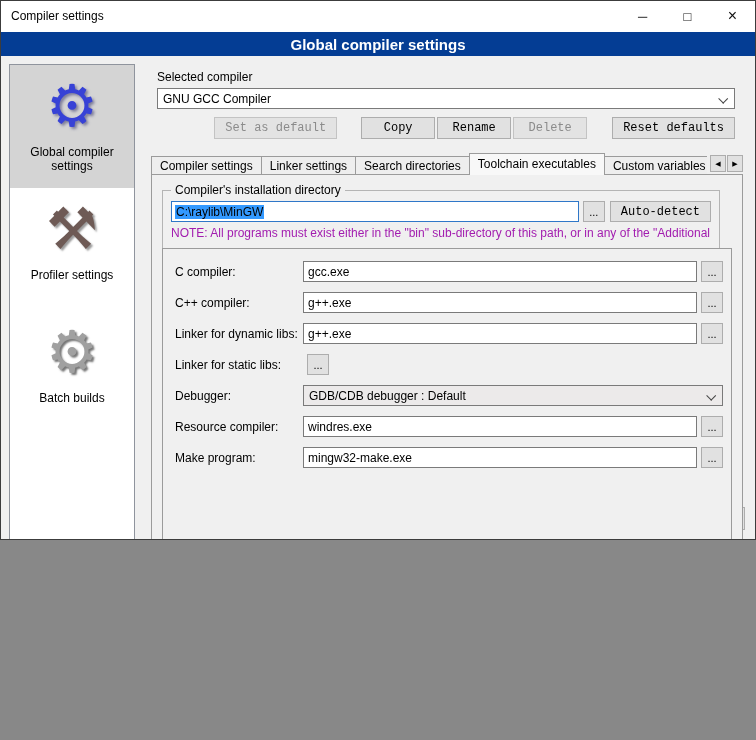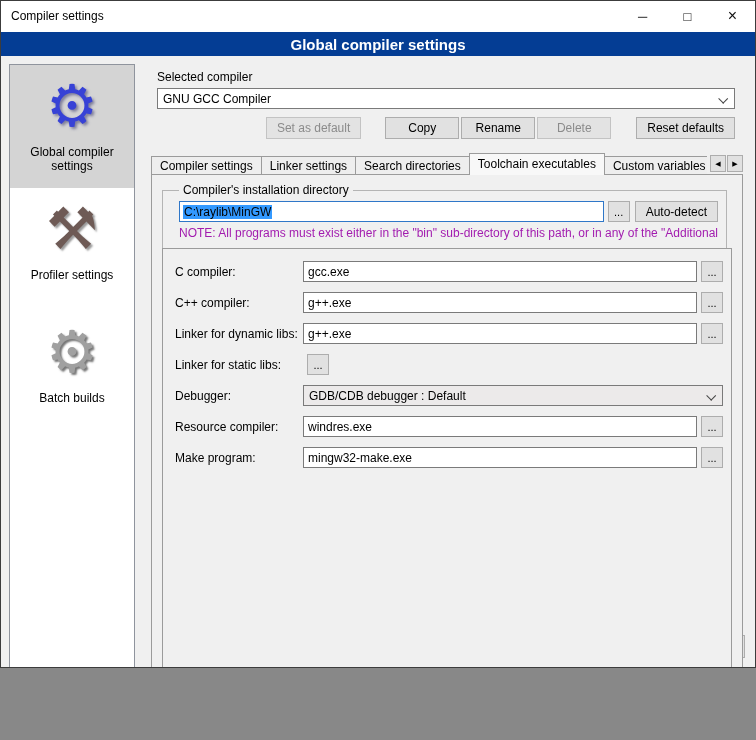--- a/index.html
+++ b/index.html
@@ -1,19 +1,19 @@
 <!DOCTYPE html>
 <html><head>
 <meta charset="utf-8">
 <style>
   * { box-sizing: border-box; margin: 0; padding: 0; }
   html,body { width:756px; height:740px; }
   body { font-family:"Liberation Sans", sans-serif; font-size:12px; color:#000; background:#888; }
 
-  .window { width:756px; height:668px; border:1px solid #3c3c3c; background:#f0f0f0; position:relative; overflow:hidden; }
+  .window { width:756px; height:540px; border:1px solid #3c3c3c; background:#f0f0f0; position:relative; overflow:hidden; }
 
   
   .titlebar { height:31px; background:#ffffff; display:flex; align-items:center; border-bottom:1px solid #ffffff; }
   .titlebar .title { padding-left:10px; font-size:12px; flex:1; }
   .winbtn { width:45px; height:31px; display:flex; align-items:center; justify-content:center; font-size:13px; color:#111; cursor:default; }
 
   
   .header { height:24px; background:#043d94; color:#fff; font-weight:bold; font-size:15px; display:flex; align-items:center; justify-content:center; }
 
   
@@ -25,37 +25,37 @@
   .icon-profiler { color:#6e5a55; text-shadow:2px 2px 2px #9a9a9a; }
   .icon-gray-gear { color:#a0a0a0; text-shadow:2px 2px 2px #777; }
   .side-label { text-align:center; padding:2px 6px 0 6px; line-height:14px; }
 
   
   .main { position:absolute; left:146px; top:63px; width:600px; height:637px; }
   .lbl { display:block; margin:6px 0 4px 10px; }
   .combo { position:relative; margin:0 12px 0 10px; height:21px; border:1px solid #7a7a7a; background:#fff; display:flex; align-items:center; padding:0 22px 0 5px; cursor:default; }
   .chev { position:absolute; right:8px; top:7px; width:7px; height:7px; border-right:1.6px solid #444; border-bottom:1.6px solid #444; transform:rotate(45deg) translateY(-1px); }
 
-  .btn { background:#e1e1e1; border:1px solid #adadad; height:22px; font-family:Liberation Sans, sans-serif; font-size:12px; padding:0 10px; cursor:default; }
+  .btn { background:#e1e1e1; border:1px solid #adadad; height:22px; font-family:Liberation Mono, monospace; font-size:12px; padding:0 10px; cursor:default; }
   .btn:disabled { background:#e3e3e3; border-color:#c3c3c3; color:#8b8b8b; }
   .actions { display:flex; margin:8px 12px 0 10px; align-items:center; }
   .actions .sp { flex:1; }
   .actions .g24 { width:24px; } .actions .g2 { width:2px; } .actions .g25 { width:25px; }
 
   
   .tabzone { position:relative; margin:14px 4px 0 4px; }
   .tabstrip { display:flex; align-items:flex-end; height:22px; overflow:hidden; width:calc(100% - 36px); white-space:nowrap; }
   .tab { height:19px; line-height:18px; padding:0 8px; border:1px solid #9b9b9b; border-bottom:none; background:#eeeeee; margin-right:-1px; cursor:default; flex:0 0 auto; }
   .tab.active { height:22px; line-height:21px; background:#f8f8f8; position:relative; z-index:3; }
   .tabarrows { position:absolute; right:0; bottom:3px; display:flex; }
   .arrowbtn { width:16px; height:17px; border:1px solid #adadad; background:#e1e1e1; font-size:7px; display:flex; align-items:center; justify-content:center; margin-left:1px; cursor:default; }
 
   .panel { margin:0 4px; border:1px solid #9b9b9b; background:#f0f0f0; height:529px; position:relative; z-index:1; margin-top:-1px; display:flex; flex-direction:column; }
 
-  fieldset.group { margin:8px 22px 0 10px; border:1px solid #b4b4b4; padding:4px 8px 8px 16px; }
+  fieldset.group { margin:8px 22px 0 10px; border:1px solid #b4b4b4; padding:4px 8px 8px 8px; }
   fieldset.group legend { padding:0 4px; font-size:12px; }
   .dirrow { display:flex; align-items:center; }
   .dirinput { flex:1; height:21px; border:1px solid #2f77c8; background:#fff; display:flex; align-items:center; padding:0 3px; cursor:text; }
   .dirinput .seltext { background:#3399ff; color:#000000; padding:0 1px; }
   .browse { width:22px; height:21px; background:#e1e1e1; border:1px solid #adadad; font-size:11px; line-height:10px; margin-left:4px; cursor:default; padding:0; }
   .autodetect { margin-left:5px; height:21px;text-align:right; }
   .note { color:#a21caf; margin-top:4px; white-space:nowrap; overflow:hidden; }
 
   .subtabzone { margin:10px 10px 0 10px; }
   .subtabstrip { display:flex; align-items:flex-end; height:21px; }

